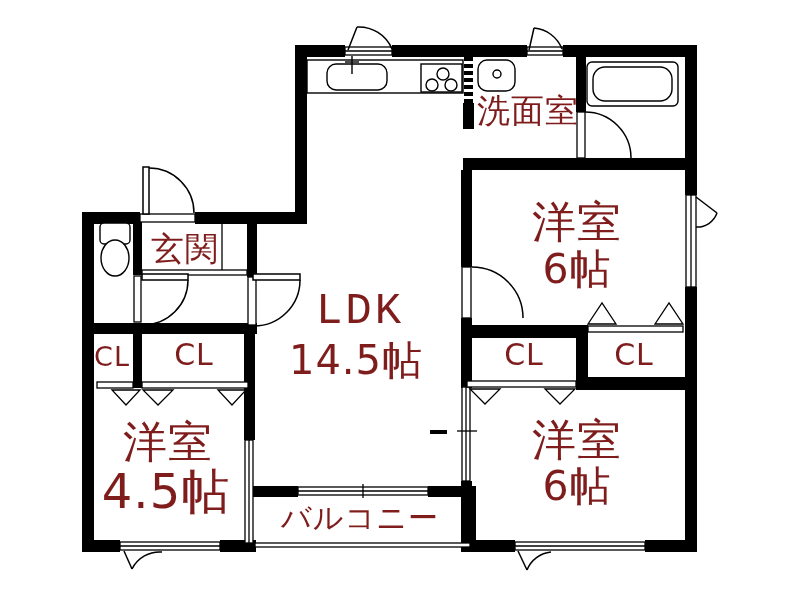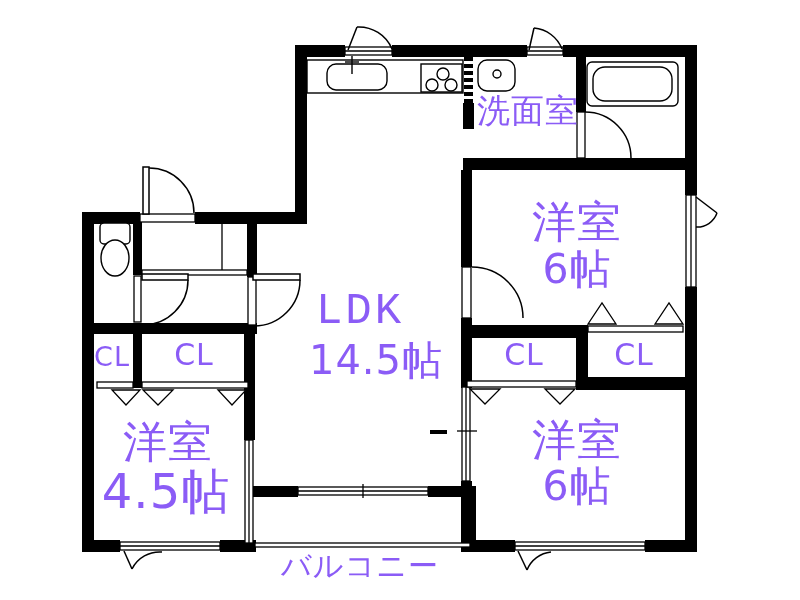--- a/index.html
+++ b/index.html
@@ -1,20 +1,20 @@
 <!DOCTYPE html>
 <html><head>
 <meta charset="utf-8">
 <style>
   html,body{margin:0;padding:0;background:#fff;}
   #plan{position:relative;width:800px;height:600px;background:#ffffff;overflow:hidden;
         font-family:"DejaVu Sans",sans-serif;color:#000;}
   #plan svg{position:absolute;left:0;top:0;}
   .lbl{position:absolute;transform:translate(-50%,-50%);white-space:nowrap;
-       color:#8b5cf6;line-height:1;letter-spacing:1px;}
+       color:#7f1d1d;line-height:1;letter-spacing:1px;}
 </style>
 </head>
 <body>
 
 <div id="plan">
 <svg width="800" height="600" viewBox="0 0 800 600">
 
   <g fill="#000">
     <rect x="295" y="45" width="50" height="12"></rect>
     <rect x="392" y="45" width="135" height="12"></rect>
@@ -162,26 +162,27 @@
       <rect x="593" y="67" width="79" height="34" rx="12"></rect>
     </g>
     <g>
       <rect x="100" y="223" width="30" height="21" rx="4"></rect>
       <ellipse cx="115" cy="258" rx="14" ry="18"></ellipse>
     </g>
   </g>
 </svg>
 
 <div class="lbl" style="left:528px;top:110px;font-size:33px;">洗面室</div>
+<div class="lbl" style="left:185px;top:248px;font-size:33px;">玄関</div>
 <div class="lbl" style="left:360px;top:311px;font-size:44px;letter-spacing:3px;font-family:Liberation Mono, monospace;">LDK</div>
-<div class="lbl" style="left:376px;top:360px;font-size:40px;">14.5帖</div>
+<div class="lbl" style="left:356px;top:360px;font-size:40px;">14.5帖</div>
 <div class="lbl" style="left:577px;top:222px;font-size:44px;">洋室</div>
 <div class="lbl" style="left:577px;top:269px;font-size:41px;">6帖</div>
 <div class="lbl" style="left:168px;top:442px;font-size:44px;">洋室</div>
 <div class="lbl" style="left:166px;top:491px;font-size:48px;">4.5帖</div>
 <div class="lbl" style="left:577px;top:440px;font-size:44px;">洋室</div>
 <div class="lbl" style="left:577px;top:486px;font-size:41px;">6帖</div>
 <div class="lbl" style="left:112px;top:356px;font-size:27px;">CL</div>
 <div class="lbl" style="left:194px;top:355px;font-size:30px;">CL</div>
 <div class="lbl" style="left:524px;top:355px;font-size:30px;">CL</div>
 <div class="lbl" style="left:634px;top:355px;font-size:30px;">CL</div>
-<div class="lbl" style="left:360px;top:518px;font-size:30px;margin-top:48px;">バルコニー</div>
+<div class="lbl" style="left:360px;top:518px;font-size:30px;">バルコニー</div>
 </div>
 
 </body></html>

